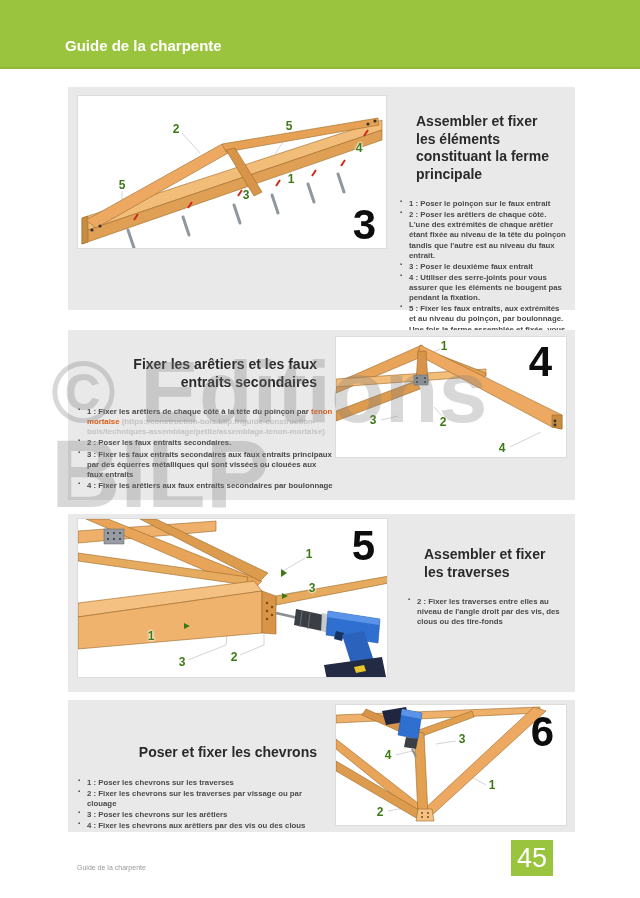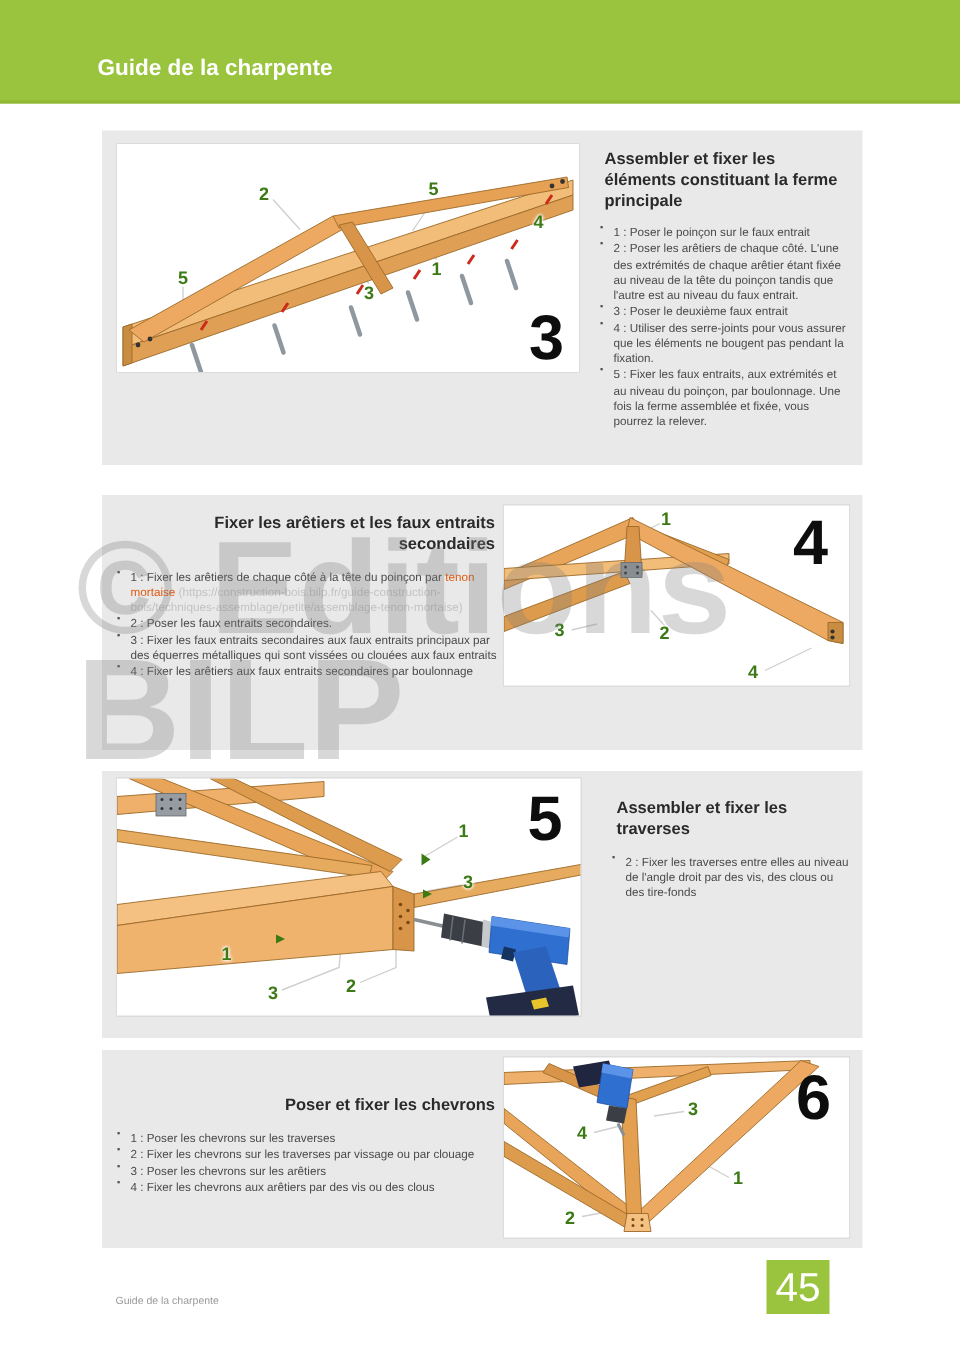--- a/index.html
+++ b/index.html
@@ -26,23 +26,23 @@
   .fig4{width:232px;height:122px;margin:4px 8px 0 0;}
   .figure svg{position:absolute;left:0;top:0;}
 
   .textcol{box-sizing:border-box;}
   .tc1{margin-left:13px;width:172px;padding-top:10px;padding-right:6px;}
   .tc2{margin-left:10px;width:255px;padding-top:10px;}
   .tc3{margin-left:20px;width:166px;padding-top:16px;padding-right:4px;}
   .tc4{margin-left:10px;width:255px;padding-top:28px;}
   .spacer{flex:1;}
 
-  h2.sec-title{margin:3px;font-size:11px;line-height:1.25;color:#2a2a2a;font-weight:bold;}
+  h2.sec-title{margin:16px;font-size:14px;line-height:1.25;color:#2a2a2a;font-weight:bold;}
   .ta-r{text-align:right;}
-  ul.bullets{list-style:none;margin:9px 0 0 0;padding:0;}
+  ul.bullets{list-style:none;margin:9px 0 0 0;padding:0;font-weight:bold;}
   ul.bullets li{position:relative;padding-left:9px;font-size:7.8px;line-height:1.3;color:#4a4a4a;margin-bottom:1px;}
   ul.bullets li::before{content:"▪";position:absolute;left:0;top:-1px;font-size:6px;color:#4a4a4a;}
   a.inline-link{color:#e05a10;text-decoration:none;cursor:pointer;}
   span.url-note{color:#c3c3c3;}
 
   .step-num{position:absolute;font-size:42px;font-weight:bold;color:#0d0d0d;line-height:1;z-index:2;}
   .sn1{right:10px;bottom:2px;}
   .sn2{right:14px;top:4px;}
   .sn3{right:12px;top:6px;}
   .sn4{right:12px;top:6px;}

